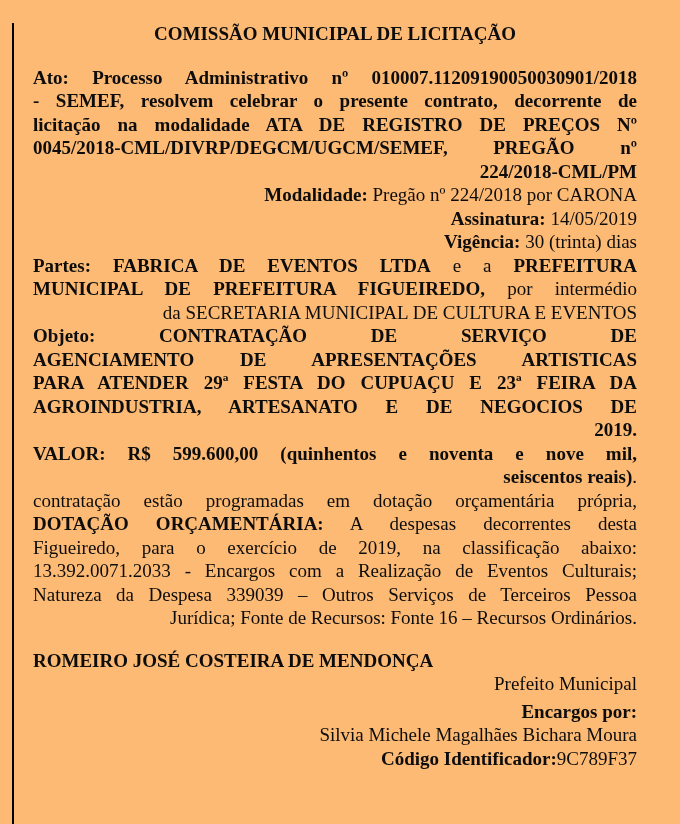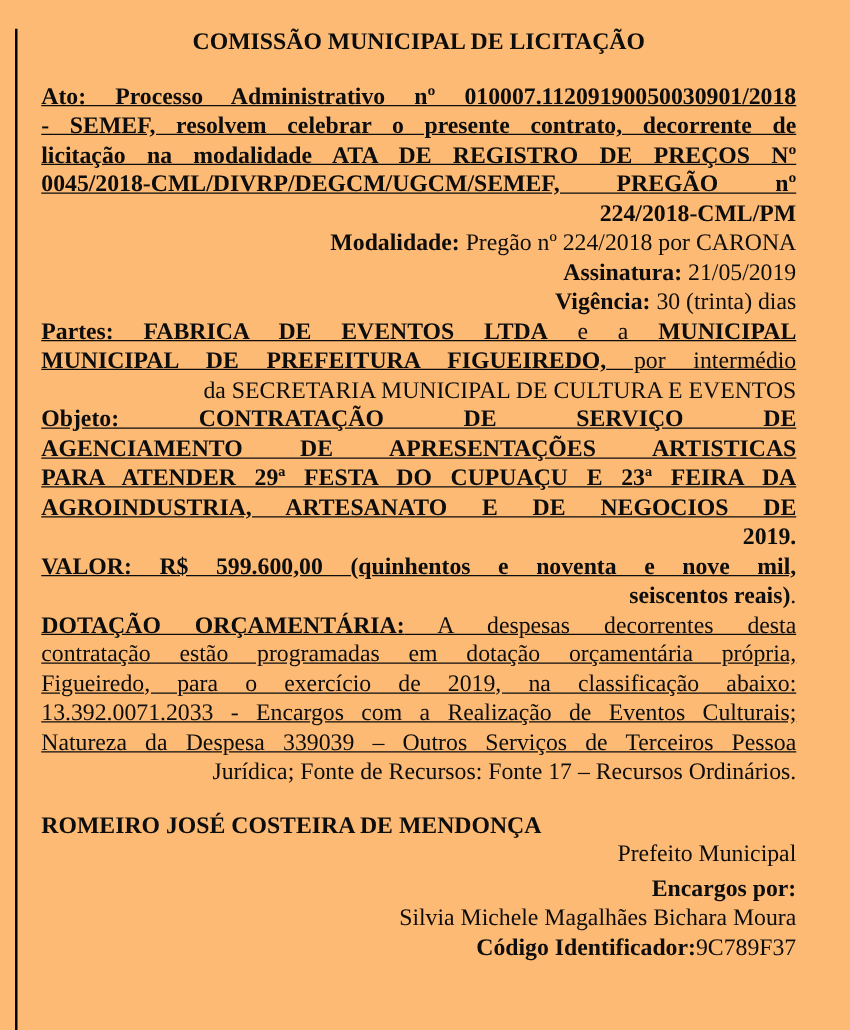--- a/index.html
+++ b/index.html
@@ -8,21 +8,21 @@
     width: 680px; height: 824px;
     background: #ffffff;
     font-family: "Liberation Serif", "DejaVu Serif", serif;
     color: #0d0d0d;
   }
   .page { position: relative; width: 680px; height: 824px; background: #fdba74; overflow: hidden; }
   .left-rule { position: absolute; left: 12px; top: 23px; bottom: 0; width: 2px; background: #000000; }
   .content { position: absolute; left: 33px; top: 22px; width: 604px; font-size: 19px; line-height: 23.5px; }
   .doc-title { text-align: center; font-weight: bold; margin: 0 0 20px 0; }
   .para { margin: 0; }
-  .jline { text-align: justify; text-align-last: justify; text-decoration: underline; }
+  .jline { text-align: justify; text-align-last: justify; }
   .lline { text-align: right; }
   .b { font-weight: bold; }
   .sig-name { margin-top: 19px; font-weight: bold; }
   .pub-block { margin-top: 4px; text-align: right; }
 </style>
 </head>
 <body>
 
 <div class="page">
   <div class="left-rule"></div>
@@ -36,50 +36,50 @@
     <div class="para b">
       <div class="jline">Ato: Processo Administrativo nº 010007.11209190050030901/2018</div>
       <div class="jline">- SEMEF, resolvem celebrar o presente contrato, decorrente de</div>
       <div class="jline">licitação na modalidade ATA DE REGISTRO DE PREÇOS Nº</div>
       <div class="jline">0045/2018-CML/DIVRP/DEGCM/UGCM/SEMEF, PREGÃO nº</div>
       <div class="lline">224/2018-CML/PM</div>
     </div>
 
     <div class="para lline"><span class="b">Modalidade:</span><span> Pregão nº 224/2018 por CARONA</span></div>
 
-    <div class="para lline"><span class="b">Assinatura:</span><span> 21/05/2019</span></div>
+    <div class="para lline"><span class="b">Assinatura:</span><span> 14/05/2019</span></div>
 
     <div class="para lline"><span class="b">Vigência:</span><span> 30 (trinta) dias</span></div>
 
     <div class="para">
-      <div class="jline"><span class="b">Partes: FABRICA DE EVENTOS LTDA</span><span> e a </span><span class="b">MUNICIPAL</span></div>
+      <div class="jline"><span class="b">Partes: FABRICA DE EVENTOS LTDA</span><span> e a </span><span class="b">PREFEITURA</span></div>
       <div class="jline"><span class="b">MUNICIPAL DE PREFEITURA FIGUEIREDO,</span><span> por intermédio</span></div>
       <div class="lline">da SECRETARIA MUNICIPAL DE CULTURA E EVENTOS</div>
     </div>
 
     <div class="para b">
       <div class="jline">Objeto: CONTRATAÇÃO DE SERVIÇO DE</div>
       <div class="jline">AGENCIAMENTO DE APRESENTAÇÕES ARTISTICAS</div>
       <div class="jline">PARA ATENDER 29ª FESTA DO CUPUAÇU E 23ª FEIRA DA</div>
       <div class="jline">AGROINDUSTRIA, ARTESANATO E DE NEGOCIOS DE</div>
       <div class="lline">2019.</div>
     </div>
 
     <div class="para">
       <div class="jline b">VALOR: R$ 599.600,00 (quinhentos e noventa e nove mil,</div>
       <div class="lline"><span class="b">seiscentos reais)</span><span>.</span></div>
     </div>
 
     <div class="para">
+      <div class="jline">contratação estão programadas em dotação orçamentária própria,</div>
       <div class="jline"><span class="b">DOTAÇÃO ORÇAMENTÁRIA:</span><span> A despesas decorrentes desta</span></div>
-      <div class="jline">contratação estão programadas em dotação orçamentária própria,</div>
       <div class="jline">Figueiredo, para o exercício de 2019, na classificação abaixo:</div>
       <div class="jline">13.392.0071.2033 - Encargos com a Realização de Eventos Culturais;</div>
       <div class="jline">Natureza da Despesa 339039 – Outros Serviços de Terceiros Pessoa</div>
-      <div class="lline">Jurídica; Fonte de Recursos: Fonte 17 – Recursos Ordinários.</div>
+      <div class="lline">Jurídica; Fonte de Recursos: Fonte 16 – Recursos Ordinários.</div>
     </div>
 
     <div class="sig-name">ROMEIRO JOSÉ COSTEIRA DE MENDONÇA</div>
     <div class="lline">Prefeito Municipal</div>
 
     <div class="pub-block">
       <div class="b">Encargos por:</div>
       <div>Silvia Michele Magalhães Bichara Moura</div>
       <div><span class="b">Código Identificador:</span><span>9C789F37</span></div>
     </div>

